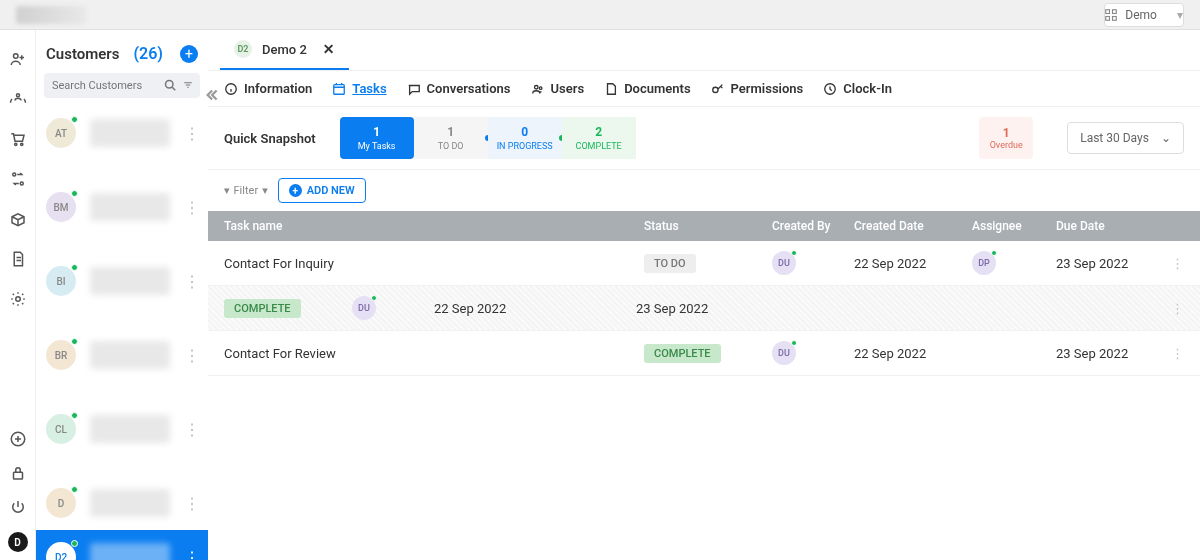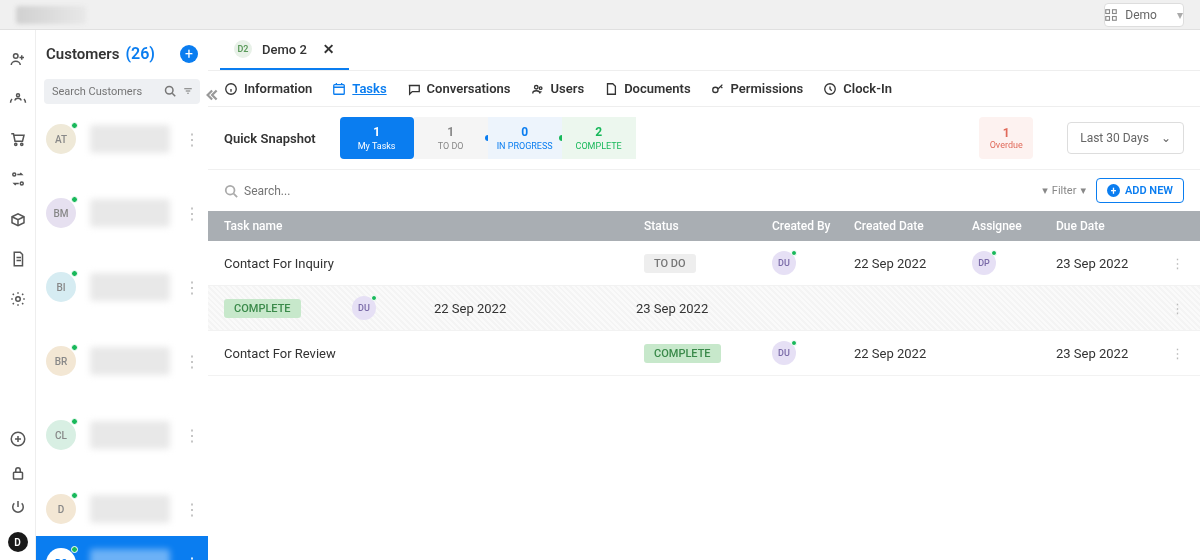--- a/index.html
+++ b/index.html
@@ -12,21 +12,21 @@
 .demo-dd .chev { margin-left:12px; color:#aaa; }
 
 .main { display:flex; height:530px; }
 
 .rail { width:36px; background:#fff; border-right:1px solid #eee; display:flex; flex-direction:column; align-items:center; padding-top:20px; gap:22px; }
 .rail .ic { width:18px; height:18px; color:#555; cursor:pointer; }
 .rail .bottom { margin-top:auto; display:flex; flex-direction:column; align-items:center; gap:16px; padding-bottom:8px; }
 .rail .dot { width:20px; height:20px; border-radius:50%; background:#1a1a1a; color:#fff; font-size:10px; font-weight:600; display:flex; align-items:center; justify-content:center; }
 
 .sidebar { width:172px; background:#fff; display:flex; flex-direction:column; position:relative; }
-.sb-head { display:flex; align-items:center; padding:14px 10px 16px; gap:6px; }
+.sb-head { display:flex; align-items:center; padding:14px 10px 10px; gap:14px; }
 .sb-title { font-size:15px; font-weight:600; color:#333; }
 .sb-count { color:#0a7df0; font-weight:600; }
 .add-btn { margin-left:auto; width:18px; height:18px; border-radius:50%; background:#0a7df0; color:#fff; display:flex; align-items:center; justify-content:center; font-size:14px; cursor:pointer; }
 .sb-search { margin:0 8px 8px; position:relative; }
 .sb-search input { width:100%; padding:6px 28px 6px 8px; border:none; background:#eef0f3; border-radius:4px; font-size:11px; color:#888; }
 .sb-search .s-ic { position:absolute; right:24px; top:6px; width:12px; height:12px; color:#777; }
 .sb-search .f-ic { position:absolute; right:6px; top:6px; width:12px; height:12px; color:#777; }
 .collapse-ic { position:absolute; top:56px; right:-12px; width:18px; height:18px; color:#999; cursor:pointer; }
 
 .cust-list { flex:1; overflow:hidden; }
@@ -346,29 +346,20 @@
           <span class="n">1</span>
           <span>Overdue</span>
         </div>
       <div class="daterange">
           <span>Last 30 Days</span>
           <span>⌄</span>
         </div>
     </div>
 
     <div class="toolbar">
-      <div class="tb-search">
-        <span>
-            <svg width="14" height="14" viewBox="0 0 16 16" fill="none" stroke="#aaa" stroke-width="2">
-              <circle cx="7" cy="7" r="5"></circle>
-              <path d="M11 11l4 4"></path>
-            </svg>
-          </span>
-        <input placeholder="Search..." style="">
-      </div>
       <div class="filter">
           <span>▾</span>
           <span>Filter</span>
           <span>▾</span>
         </div>
       <div class="addnew">
           <span class="pl">+</span>
           <span>ADD NEW</span>
         </div>
     </div>

